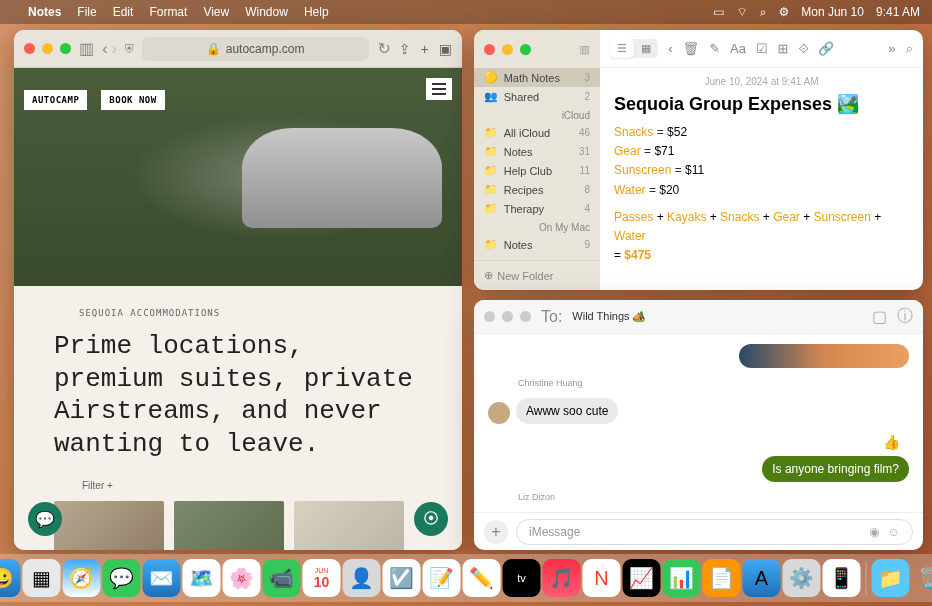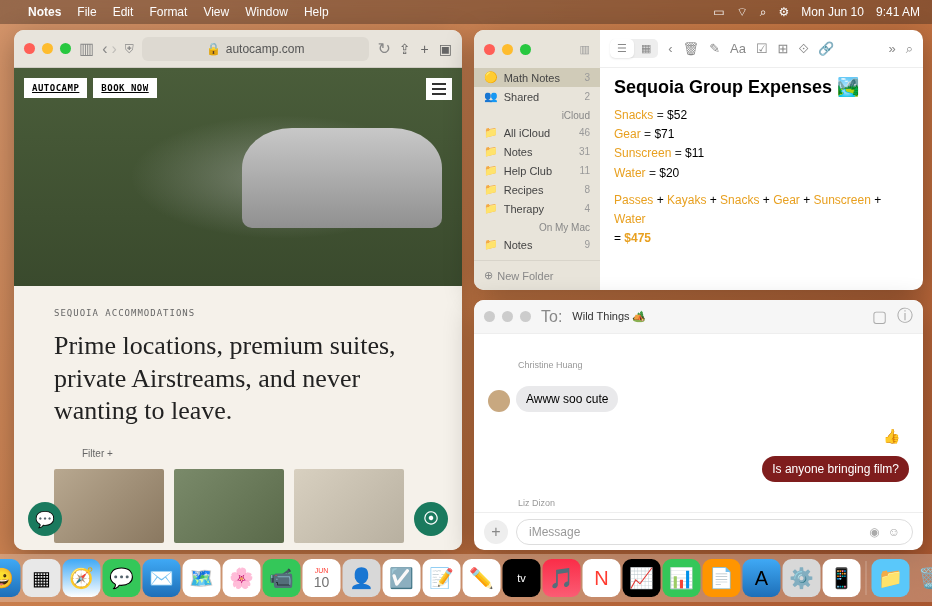--- a/index.html
+++ b/index.html
@@ -23,27 +23,27 @@
 .tl.red { background: #ff5f57; } .tl.yellow { background: #febc2e; } .tl.green { background: #28c840; }
 .tl.gray { background: #ccc; }
 .safari-nav { display: flex; gap: 4px; color: #888; }
 .safari-nav span { font-size: 16px; }
 .safari-url { flex: 1; background: #ddd9d1; border-radius: 6px; height: 24px; display: flex; align-items: center; justify-content: center; font-size: 12px; color: #555; gap: 4px; }
 .safari-actions { display: flex; gap: 10px; color: #666; font-size: 14px; }
 .safari-content { flex: 1; overflow: hidden; background: #f5f1ea; }
 .hero { height: 218px; background: linear-gradient(180deg, #4a5d3a 0%, #3a4a2d 100%); position: relative; }
 .hero-overlay { position: absolute; inset: 0; background: radial-gradient(ellipse at 60% 50%, rgba(200,200,200,0.4) 0%, transparent 40%); }
 .airstream { position: absolute; right: 20px; top: 60px; width: 200px; height: 100px; background: linear-gradient(180deg, #c8c8c8, #909090); border-radius: 50px 50px 10px 10px / 40px 40px 10px 10px; }
-.hero-badges { position: absolute; top: 10px; left: 10px; display: flex; gap: 6px; text-decoration: underline; }
+.hero-badges { position: absolute; top: 22px; left: 10px; display: flex; gap: 14px; }
 .badge { background: #fff; padding: 5px 8px; font-size: 9px; font-weight: 700; letter-spacing: 0.5px; font-family: monospace; }
 .hamburger { position: absolute; top: 10px; right: 10px; width: 26px; height: 22px; background: #fff; display: flex; flex-direction: column; justify-content: center; align-items: center; gap: 3px; }
 .hamburger span { width: 14px; height: 2px; background: #333; }
 .page-body { padding: 22px 40px; }
-.eyebrow { font-size: 9px; letter-spacing: 1px; color: #666; font-family: monospace; margin-bottom: 12px; }
-.headline { font-size: 26px; font-weight: 400; line-height: 1.25; color: #222; font-family: Liberation Serif, serif; margin-bottom: 20px; }
+.eyebrow { font-size: 9px; letter-spacing: 1px; color: #666; font-family: monospace; margin-bottom: 12px; margin-left: 25px; }
+.headline { font-size: 26px; font-weight: 400; line-height: 1.25; color: #222; font-family: Liberation Mono, monospace; margin-bottom: 20px; }
 .filter { font-size: 10px; color: #666; margin-bottom: 10px; padding-left: 28px; }
 .thumbs { display: flex; gap: 10px; }
 .thumb { width: 110px; height: 74px; background: linear-gradient(135deg, #b8a890, #8a7860); border-radius: 2px; }
 .thumb:nth-child(2) { background: linear-gradient(135deg, #7a8a6a, #5a6a4a); }
 .thumb:nth-child(3) { background: linear-gradient(135deg, #d8d0c0, #b8b0a0); }
 .chat-fab, .access-fab { position: absolute; width: 34px; height: 34px; border-radius: 50%; display: flex; align-items: center; justify-content: center; color: #fff; }
 .chat-fab { bottom: 14px; left: 14px; background: #1a7a5e; }
 .access-fab { bottom: 14px; right: 14px; background: #1a7a5e; }
 
 
@@ -71,27 +71,27 @@
 .var { color: #e8a020; }
 .val { color: #e8a020; font-weight: 600; }
 .eq { color: #333; }
 
 
 .messages { position: absolute; left: 474px; top: 276px; width: 449px; height: 250px; background: #fff; border-radius: 10px; overflow: hidden; box-shadow: 0 8px 30px rgba(0,0,0,0.3); display: flex; flex-direction: column; }
 .msg-header { height: 34px; display: flex; align-items: center; padding: 0 10px; gap: 10px; border-bottom: 1px solid #eee; background: #f6f6f6; }
 .msg-to { font-size: 16px; color: #888; }
 .msg-recipient { font-size: 11px; color: #333; }
 .msg-header .spacer { flex: 1; }
-.msg-body { flex: 1; padding: 10px 14px; overflow: auto; display: flex; flex-direction: column; gap: 16px; }
+.msg-body { flex: 1; padding: 10px 14px; overflow: auto; display: flex; flex-direction: column; gap: 10px; }
 .msg-img { align-self: flex-end; width: 170px; height: 72px; background: linear-gradient(90deg, #2a4a6a, #d48850, #e8a060); border-radius: 12px; }
 .msg-sender { font-size: 9px; color: #999; margin-left: 30px; }
 .msg-row { display: flex; align-items: flex-end; gap: 6px; }
 .avatar { width: 22px; height: 22px; border-radius: 50%; background: #c8a880; flex-shrink: 0; }
 .bubble-in { background: #e9e9eb; padding: 6px 10px; border-radius: 14px; font-size: 12px; max-width: 70%; }
-.bubble-out { align-self: flex-end; background: #7f1d1d; color: #fff; padding: 6px 10px; border-radius: 14px; font-size: 12px; max-width: 70%; }
+.bubble-out { align-self: flex-end; background: #4d7c0f; color: #fff; padding: 6px 10px; border-radius: 14px; font-size: 12px; max-width: 70%; }
 .reaction { align-self: flex-end; font-size: 14px; margin-right: 8px; margin-bottom: -4px; }
 .msg-input { height: 38px; display: flex; align-items: center; padding: 0 10px; gap: 8px; border-top: 1px solid #eee; }
 .msg-field { flex: 1; height: 26px; border: 1px solid #ddd; border-radius: 13px; padding: 0 12px; font-size: 12px; color: #999; display: flex; align-items: center; justify-content: space-between; }
 .plus-btn { width: 24px; height: 24px; border-radius: 50%; background: #eee; color: #888; display: flex; align-items: center; justify-content: center; font-size: 16px; }
 
 
 .dock { position: absolute; bottom: 4px; left: 50%; transform: translateX(-50%); height: 48px; background: rgba(255,255,255,0.25); backdrop-filter: blur(20px); border-radius: 14px; display: flex; align-items: center; padding: 0 8px; gap: 2px; }
 .dock-icon { width: 38px; height: 38px; border-radius: 9px; display: flex; align-items: center; justify-content: center; font-size: 20px; }
 .dock-sep { width: 1px; height: 34px; background: rgba(255,255,255,0.3); margin: 0 3px; }
 </style>
@@ -259,20 +259,21 @@
       <span class="tb-icon">Aa</span>
       <span class="tb-icon">☑</span>
       <span class="tb-icon">⊞</span>
       <span class="tb-icon">⟐</span>
       <span class="tb-icon">🔗</span>
       <div class="spacer"></div>
       <span class="tb-icon">»</span>
       <span class="tb-icon">⌕</span>
     </div>
     <div class="note-body">
+      <div class="note-date">June 10, 2024 at 9:41 AM</div>
       <div class="note-title">Sequoia Group Expenses 🏞️</div>
       <div class="note-line"><span class="var">Snacks</span><span class="eq"> = </span><span>$52</span></div>
       <div class="note-line"><span class="var">Gear</span><span class="eq"> = </span><span>$71</span></div>
       <div class="note-line"><span class="var">Sunscreen</span><span class="eq"> = </span><span>$11</span></div>
       <div class="note-line"><span class="var">Water</span><span class="eq"> = </span><span>$20</span></div>
       <div style="height:8px"></div>
       <div class="note-line"><span class="var">Passes</span><span> + </span><span class="var">Kayaks</span><span> + </span><span class="var">Snacks</span><span> + </span><span class="var">Gear</span><span> + </span><span class="var">Sunscreen</span><span> + </span><span class="var">Water</span></div>
       <div class="note-line"><span>= </span><span class="val">$475</span></div>
 
     </div>
@@ -321,21 +322,21 @@
   <div class="dock-icon" style="background:linear-gradient(#3fa9f5,#1e6fb8)">😀</div>
   <div class="dock-icon" style="background:#e8e8e8">▦</div>
   <div class="dock-icon" style="background:linear-gradient(#3fa9f5,#fff)">🧭</div>
   <div class="dock-icon" style="background:#34c759">💬</div>
   <div class="dock-icon" style="background:linear-gradient(#3fa9f5,#1e6fb8)">✉️</div>
   <div class="dock-icon" style="background:#fff">🗺️</div>
   <div class="dock-icon" style="background:#fff">🌸</div>
   <div class="dock-icon" style="background:#34c759">📹</div>
   <div class="dock-icon" style="background:#fff;flex-direction:column;font-size:8px">
       <span style="color:#ff3b30;font-size:7px">JUN</span>
-      <span style="color:#737373;font-size:14px;font-weight:400">10</span>
+      <span style="color:#ef4444;font-size:14px;font-weight:700">10</span>
     </div>
   <div class="dock-icon" style="background:#d8d8d8">👤</div>
   <div class="dock-icon" style="background:#fff">☑️</div>
   <div class="dock-icon" style="background:#fff">📝</div>
   <div class="dock-icon" style="background:#fff">✏️</div>
   <div class="dock-icon" style="background:#000;color:#fff;font-size:11px">tv</div>
   <div class="dock-icon" style="background:linear-gradient(#fa2d48,#fb5c74)">🎵</div>
   <div class="dock-icon" style="background:#fff;color:#ff3b30">N</div>
   <div class="dock-icon" style="background:#000">📈</div>
   <div class="dock-icon" style="background:#34c759">📊</div>

